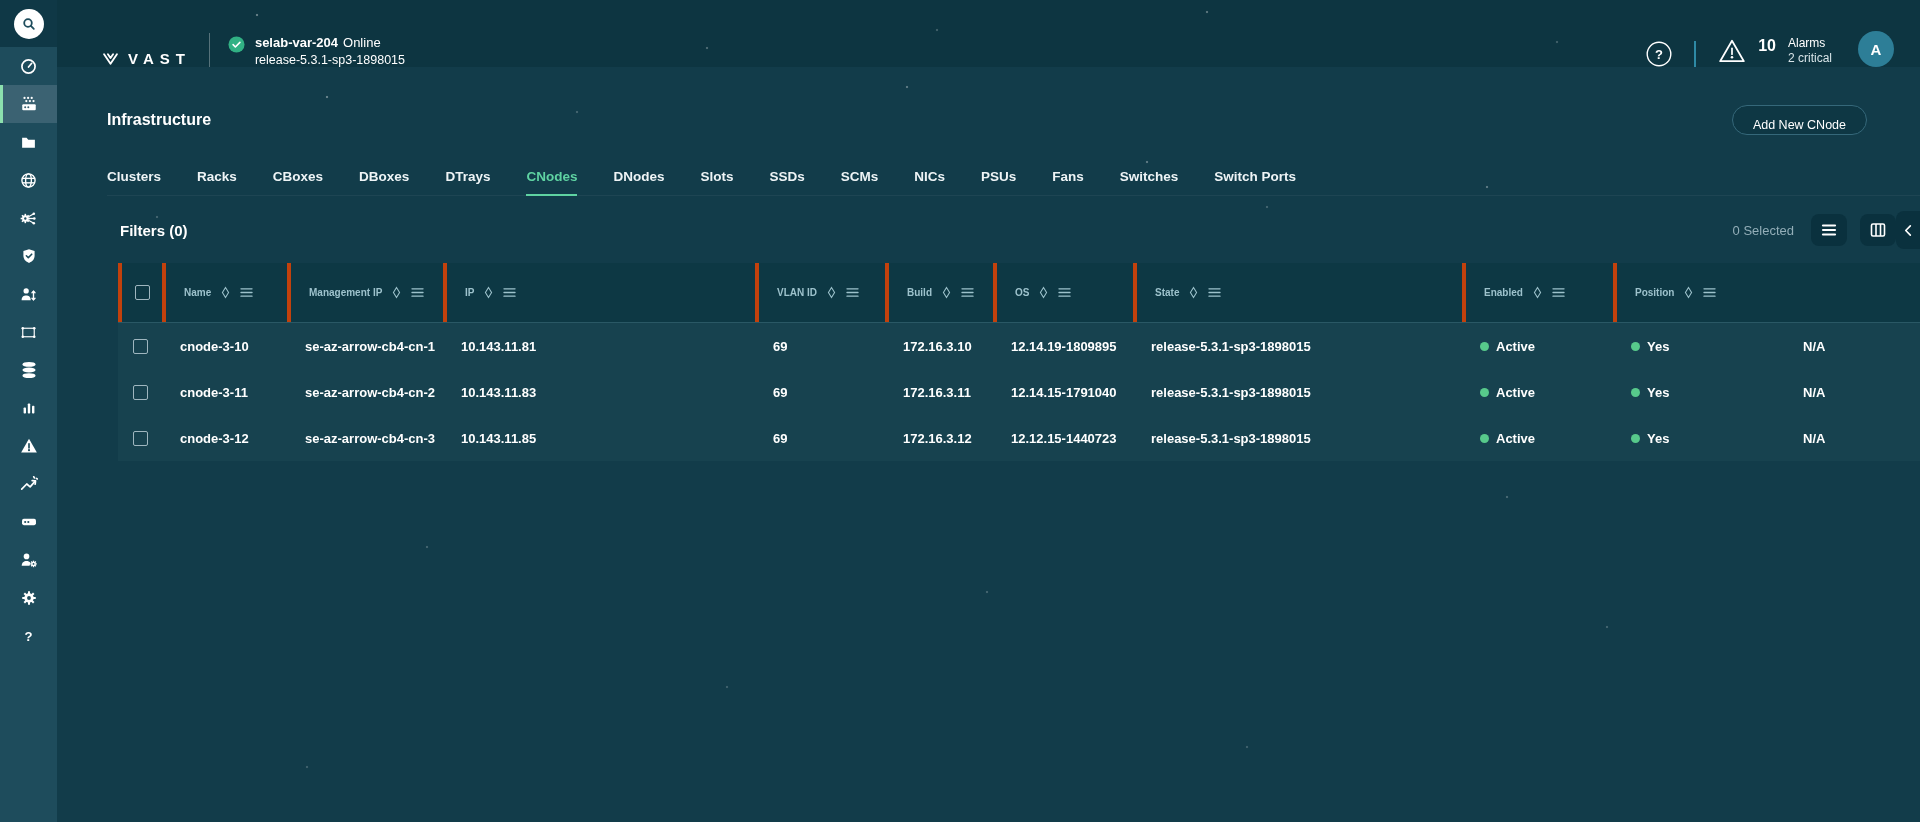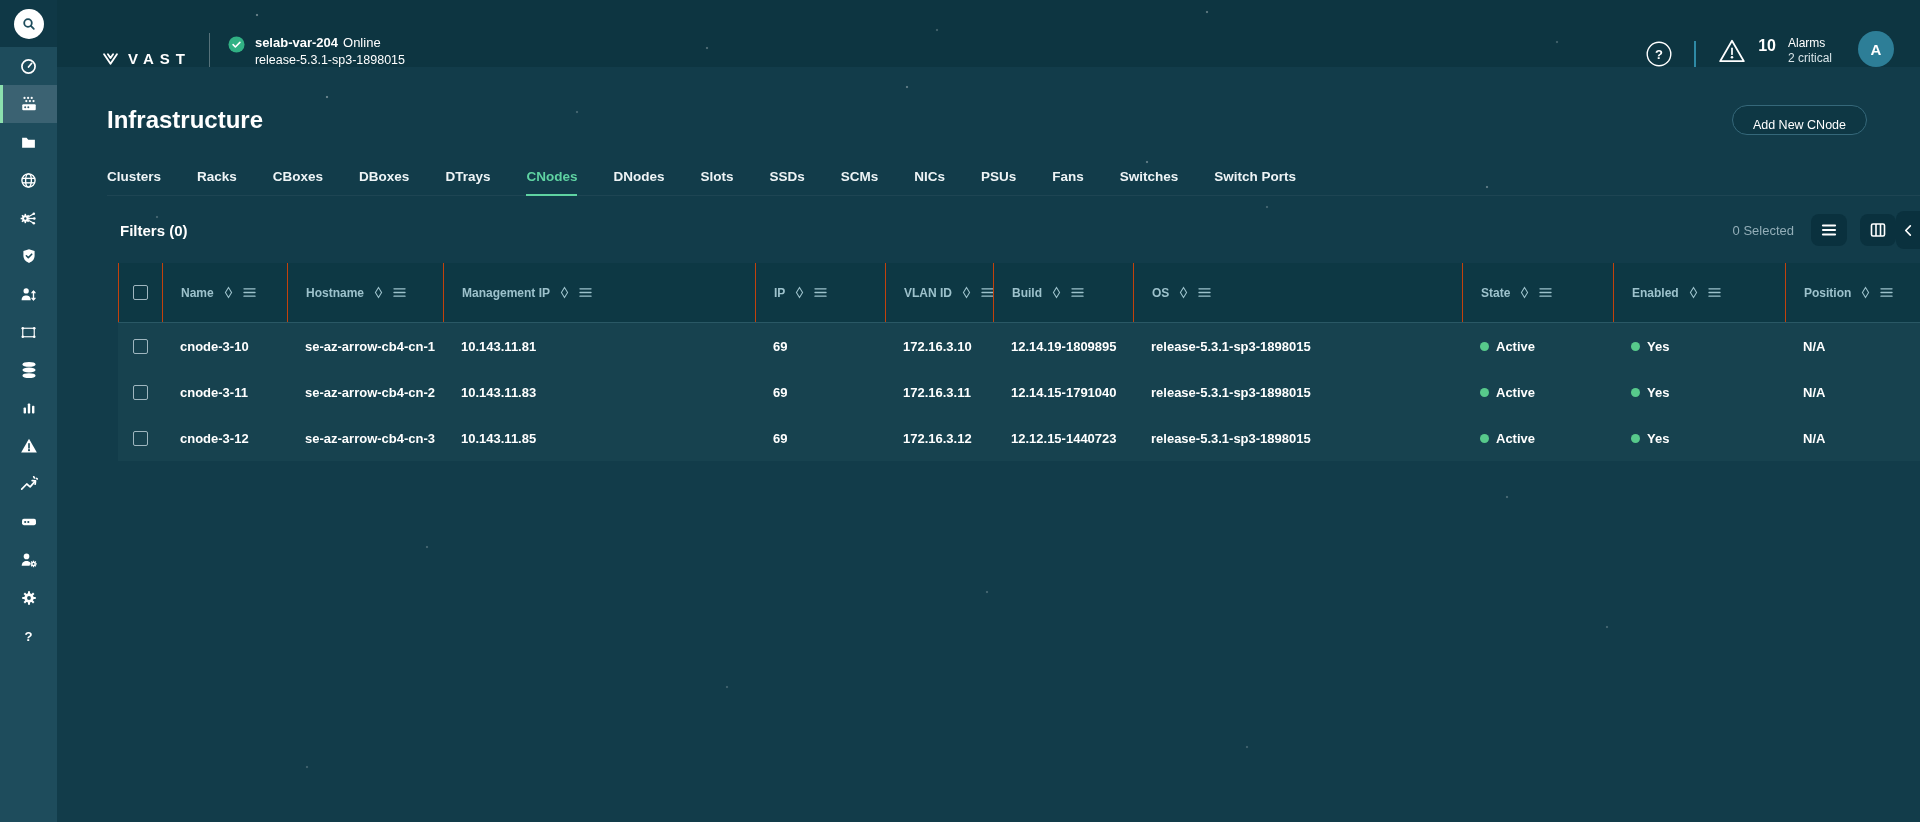--- a/index.html
+++ b/index.html
@@ -62,43 +62,43 @@
       radial-gradient(circle at 100px 150px, rgba(255,255,255,.2) 0 1.1px, transparent 1.6px),
       radial-gradient(circle at 370px 480px, rgba(255,255,255,.2) 0 1.1px, transparent 1.6px),
       radial-gradient(circle at 930px 525px, rgba(255,255,255,.2) 0 1.1px, transparent 1.6px),
       radial-gradient(circle at 1450px 430px, rgba(255,255,255,.22) 0 1.1px, transparent 1.6px),
       radial-gradient(circle at 670px 620px, rgba(255,255,255,.18) 0 1.1px, transparent 1.6px),
       radial-gradient(circle at 1190px 680px, rgba(255,255,255,.18) 0 1.1px, transparent 1.6px),
       radial-gradient(circle at 250px 700px, rgba(255,255,255,.18) 0 1.1px, transparent 1.6px),
       radial-gradient(circle at 1550px 560px, rgba(255,255,255,.2) 0 1.1px, transparent 1.6px);
   }
   .page-header { margin-top:38px; display:flex; align-items:center; justify-content:space-between; padding-right:53px; }
-  .page-title { font-size:24px; font-weight:700; }
+  .page-title { font-size:16px; font-weight:700; }
   .add-btn { height:30px; padding:12px 20px; border-radius:16px; background:#0e3744; border:1px solid #35687a;
     color:#fff; font-size:12.5px; font-family:inherit; cursor:pointer; }
 
   .tabs { margin-top:34px; display:flex; gap:36px; font-size:13.5px; font-weight:700;
     border-bottom:1px solid rgba(255,255,255,.05); }
   .tab { color:#eef4f6; padding-bottom:10px; cursor:pointer; border-bottom:2px solid transparent; margin-bottom:-1px; }
   .tab.active { color:#5fd3a2; border-bottom-color:#5fd3a2; }
 
   .filters-bar { margin-top:6px; height:56px; display:flex; align-items:center; padding-left:13px; position:relative; }
   .filters-label { font-size:15px; font-weight:700; }
   .fb-right { margin-left:auto; display:flex; align-items:center; gap:13px; padding-right:24px; }
   .selected-label { font-size:13px; color:#93aeb8; margin-right:4px; }
   .tool-btn { width:36px; height:32px; border-radius:8px; background:#0a313e; border:none; display:flex;
     align-items:center; justify-content:center; cursor:pointer; }
   .panel-toggle { position:absolute; right:0; top:50%; transform:translateY(-50%); width:24px; height:38px;
     background:#0a313e; border-radius:8px 0 0 8px; display:flex; align-items:center; justify-content:center; cursor:pointer; }
 
   
   .table { margin-left:11px; margin-top:5px; width:1847px; }
   .thead { display:grid; background:#0d3844; height:60px; border-bottom:1px solid #2a5865; }
-  .th { display:flex; align-items:center; gap:10px; padding-left:18px; color:#9dc2cc; font-size:12px;
-    font-weight:600; border-left:1px solid #c2410c; overflow:hidden; white-space:nowrap; }
+  .th { display:flex; align-items:center; gap:10px; padding-left:18px; color:#9dc2cc; font-size:10px;
+    font-weight:600; border-left:4px solid #c2410c; overflow:hidden; white-space:nowrap; }
   .th.chk-cell, .td.chk-cell { padding-left:0; justify-content:center; }
   .th .sort-icon, .th .filter-icon { display:flex; cursor:pointer; color:#9dc2cc; flex-shrink:0; }
   .tbody { background:#17424f; }
   .tr { display:grid; height:46px; align-items:center; }
   .td { display:flex; align-items:center; gap:7px; padding-left:18px; font-size:13px; font-weight:700;
     color:#fff; overflow:hidden; white-space:nowrap; }
   .checkbox { width:15px; height:15px; border:1.5px solid #9fb6bf; border-radius:2px; background:transparent;
     display:inline-block; cursor:pointer; }
   .dot { width:9px; height:9px; border-radius:50%; background:#57c98b; flex-shrink:0; }
 </style>
@@ -412,35 +412,20 @@
               </span>
               <span class="filter-icon">
                 <svg viewBox="0 0 14 12" width="13" height="11" stroke="currentColor" stroke-width="1.5" stroke-linecap="round">
                   <line x1="1" y1="2" x2="13" y2="2"></line>
                   <line x1="1" y1="6" x2="13" y2="6"></line>
                   <line x1="1" y1="10" x2="13" y2="10"></line>
                 </svg>
               </span>
             </div>
             <div class="th">
-              <span>Hostname</span>
-              <span class="sort-icon">
-                <svg viewBox="0 0 10 14" width="9" height="13" fill="none" stroke="currentColor" stroke-width="1.2">
-                  <path d="M5 1.5 L8.4 7 L5 12.5 L1.6 7 Z"></path>
-                </svg>
-              </span>
-              <span class="filter-icon">
-                <svg viewBox="0 0 14 12" width="13" height="11" stroke="currentColor" stroke-width="1.5" stroke-linecap="round">
-                  <line x1="1" y1="2" x2="13" y2="2"></line>
-                  <line x1="1" y1="6" x2="13" y2="6"></line>
-                  <line x1="1" y1="10" x2="13" y2="10"></line>
-                </svg>
-              </span>
-            </div>
-            <div class="th">
               <span>Management IP</span>
               <span class="sort-icon">
                 <svg viewBox="0 0 10 14" width="9" height="13" fill="none" stroke="currentColor" stroke-width="1.2">
                   <path d="M5 1.5 L8.4 7 L5 12.5 L1.6 7 Z"></path>
                 </svg>
               </span>
               <span class="filter-icon">
                 <svg viewBox="0 0 14 12" width="13" height="11" stroke="currentColor" stroke-width="1.5" stroke-linecap="round">
                   <line x1="1" y1="2" x2="13" y2="2"></line>
                   <line x1="1" y1="6" x2="13" y2="6"></line>

